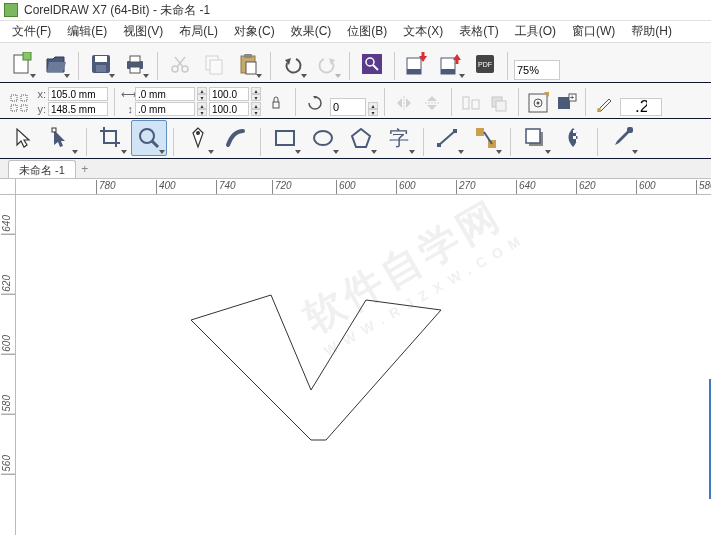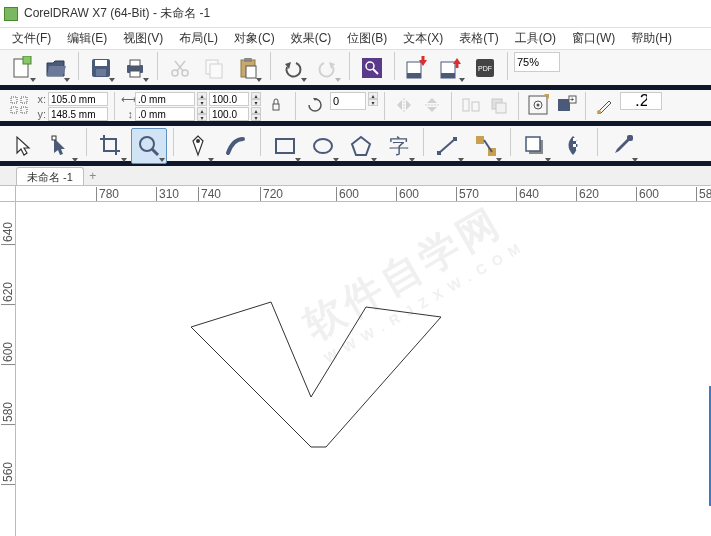--- a/index.html
+++ b/index.html
@@ -1,44 +1,44 @@
 <!DOCTYPE html>
 <html><head>
 <meta charset="utf-8">
 <style>
 * { box-sizing: border-box; margin: 0; padding: 0; font-family: "Microsoft YaHei", Tahoma, sans-serif; }
 body { width: 711px; height: 536px; background: #fff; overflow: hidden; font-size: 12px; color: #333; }
-.titlebar { height: 28px; background: #fff; border-bottom: 1px solid #e0e0e0; display: flex; align-items: center; padding: 0 4px; gap: 6px; }
+.titlebar { height: 21px; background: #fff; border-bottom: 1px solid #e0e0e0; display: flex; align-items: center; padding: 0 4px; gap: 6px; }
 .titlebar .app-icon { width: 14px; height: 14px; background: #7bb661; border: 1px solid #4a8a2e; }
 .titlebar .title { font-size: 12px; color: #333; }
 .menubar { height: 22px; background: #fff; border-bottom: 1px solid #e0e0e0; display: flex; align-items: center; padding: 0 6px; gap: 4px; }
 .menubar .menu-item { padding: 2px 6px; font-size: 12px; cursor: pointer; }
-.toolbar { background: #f7f7f7; border-bottom: 5px solid #0f172a; display: flex; align-items: flex-start; padding: 2px 6px; gap: 2px; flex-wrap: nowrap; }
+.toolbar { background: #f7f7f7; border-bottom: 1px solid #0f172a; display: flex; align-items: flex-end; padding: 2px 6px; gap: 2px; flex-wrap: nowrap; }
 .toolbar.tb1 { height: 40px; }
 .toolbar.tb2 { height: 36px; }
 .toolbar.tb3 { height: 40px; }
 .tool-btn { width: 32px; height: 32px; display: flex; align-items: center; justify-content: center; border: 1px solid transparent; border-radius: 2px; cursor: pointer; position: relative; }
 .tool-btn.small { width: 26px; height: 26px; }
 .tool-btn.large { width: 36px; height: 36px; }
 .tool-btn.selected { background: #d0e4f5; border-color: #6090c0; }
 .sep { width: 1px; height: 28px; background: #ccc; margin: 0 4px; }
 .dropdown-arrow { position: absolute; right: 1px; bottom: 1px; width: 0; height: 0; border-left: 3px solid transparent; border-right: 3px solid transparent; border-top: 4px solid #555; }
 .coord-box { display: flex; flex-direction: column; gap: 1px; }
 .coord-row { display: flex; align-items: center; gap: 2px; font-size: 11px; }
 .coord-row .lbl { width: 12px; text-align: right; color: #666; }
 .coord-row input { width: 60px; height: 14px; font-size: 10px; border: 1px solid #ccc; padding: 0 2px; background: #fff; }
 .zoom-select { width: 46px; height: 20px; border: 1px solid #ccc; font-size: 11px; background: #fff; padding: 0 2px; }
 .tab-strip { height: 20px; background: #f0f0f0; border-bottom: 1px solid #c0c0c0; display: flex; align-items: flex-end; }
-.doc-tab { height: 18px; padding: 2px 10px; background: #fff; border: 1px solid #c0c0c0; border-bottom: none; font-size: 11px; border-radius: 3px 3px 0 0; margin-left: 16px; }
+.doc-tab { height: 18px; padding: 2px 10px; background: #fff; border: 1px solid #c0c0c0; border-bottom: none; font-size: 11px; border-radius: 3px 3px 0 0; margin-left: 8px; }
 .add-tab { width: 18px; height: 18px; display: flex; align-items: center; justify-content: center; color: #888; cursor: pointer; }
 .workspace { position: relative; height: 356px; background: #fff; display: flex; }
 .ruler-h { position: absolute; top: 0; left: 16px; right: 0; height: 16px; background: #fff; border-bottom: 1px solid #bbb; overflow: hidden; }
 .ruler-v { position: absolute; top: 16px; left: 0; width: 16px; bottom: 0; background: #fff; border-right: 1px solid #bbb; overflow: hidden; }
 .ruler-corner { position: absolute; top: 0; left: 0; width: 16px; height: 16px; background: #fff; border-right: 1px solid #bbb; border-bottom: 1px solid #bbb; }
-.ruler-tick { position: absolute; font-size: 12px; color: #555; }
+.ruler-tick { position: absolute; font-size: 10px; color: #555; font-style: italic; }
 .ruler-h .ruler-tick { top: 1px; border-left: 1px solid #888; height: 14px; padding-left: 2px; }
 .ruler-v .ruler-tick { left: 1px; border-top: 1px solid #888; width: 14px; writing-mode: vertical-rl; transform: rotate(180deg); padding-top: 2px; }
 .canvas { position: absolute; top: 16px; left: 16px; right: 0; bottom: 0; background: #fff; overflow: hidden; }
 .watermark { position: absolute; top: 40px; left: 280px; transform: rotate(-30deg); font-size: 40px; color: #f0f0f0; pointer-events: none; font-weight: bold; letter-spacing: 4px; }
 .watermark .sub { font-size: 14px; letter-spacing: 8px; }
 svg.shape { position: absolute; top: 0; left: 0; }
 .spin { width:10px; display:flex; flex-direction:column; }
 .spin div { height:7px; font-size:6px; line-height:6px; text-align:center; background:#eee; border:1px solid #ccc; cursor:pointer; }
 .right-edge { position:absolute; right:0; top:200px; width:2px; height:120px; background:#3a7ac8; }
 </style>
@@ -413,26 +413,26 @@
 
 <div class="tab-strip">
   <div class="doc-tab">未命名 -1</div>
   <div class="add-tab">+</div>
 </div>
 
 <div class="workspace">
   <div class="ruler-corner"></div>
   <div class="ruler-h">
     <div class="ruler-tick" style="left:80px">780</div>
-    <div class="ruler-tick" style="left:140px">310</div>
-    <div class="ruler-tick" style="left:182px">740</div>
-    <div class="ruler-tick" style="left:244px">720</div>
+    <div class="ruler-tick" style="left:140px">400</div>
+    <div class="ruler-tick" style="left:200px">740</div>
+    <div class="ruler-tick" style="left:256px">720</div>
     <div class="ruler-tick" style="left:320px">600</div>
     <div class="ruler-tick" style="left:380px">600</div>
-    <div class="ruler-tick" style="left:440px">570</div>
+    <div class="ruler-tick" style="left:440px">270</div>
     <div class="ruler-tick" style="left:500px">640</div>
     <div class="ruler-tick" style="left:560px">620</div>
     <div class="ruler-tick" style="left:620px">600</div>
     <div class="ruler-tick" style="left:680px">580</div>
   </div>
   <div class="ruler-v">
     <div class="ruler-tick" style="top:20px">640</div>
     <div class="ruler-tick" style="top:80px">620</div>
     <div class="ruler-tick" style="top:140px">600</div>
     <div class="ruler-tick" style="top:200px">580</div>

